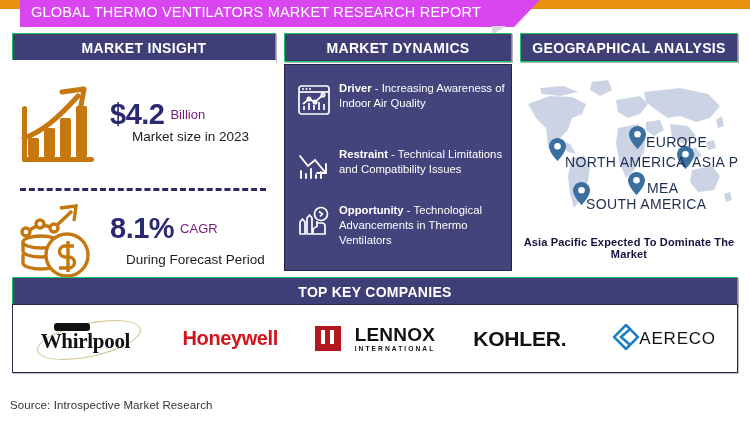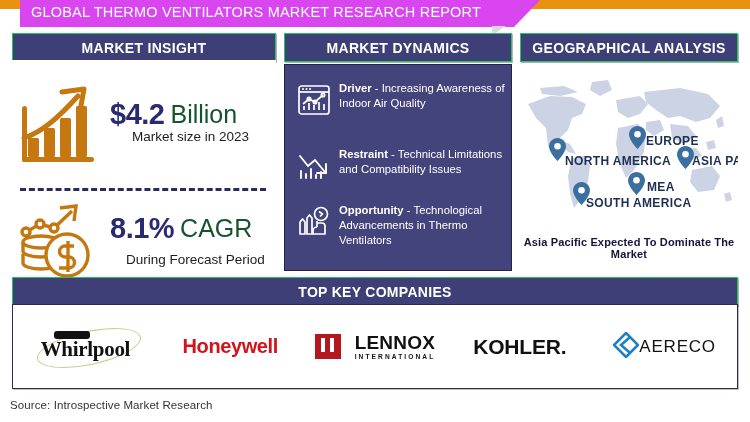--- a/index.html
+++ b/index.html
@@ -54,21 +54,21 @@
   #row-cagr{left:2px;top:130px;width:262px;height:100px;}
 
   .icon-wrap{flex:0 0 auto;display:flex;align-items:center;justify-content:center;}
   .txt-wrap{flex:1 1 auto;padding-left:4px;}
 
   .big-num{
     color:#2a2a72;font-size:29px;font-weight:700;line-height:1;letter-spacing:-.5px;
     display:inline-block;vertical-align:middle;
   }
   .unit{
-    color:#14532d;font-size:25px;font-weight:400;display:inline-block;
+    color:#701a75;font-size:13px;font-weight:400;display:inline-block;
     vertical-align:middle;padding-left:6px;
   }
   .sub-note{
     color:#1c1c1c;font-size:13.5px;padding-left:22px;white-space:nowrap;
   }
   .sub-note.cagr{padding-left:16px;margin-top:9px;}
 
   .divider{
     position:absolute;left:8px;top:128px;width:246px;height:0;
     border-top:3px dashed #2a2a5e;
@@ -89,29 +89,29 @@
     flex:1 1 auto;color:#ffffff;font-size:11.3px;line-height:1.33;padding-top:4px;padding-left:2px;
   }
   .dyn-text b{font-weight:700;}
 
   
   #p-geo{left:520px;top:33px;width:218px;height:238px;}
   #p-geo .body{position:absolute;left:0;top:31px;right:0;bottom:0;background:#fff;overflow:hidden;}
   .map-box{position:absolute;left:0;top:2px;width:218px;height:150px;}
   .pin{position:absolute;width:17px;height:23px;}
   .geo-label{
-    position:absolute;color:#1d2f52;font-size:12px;font-weight:700;letter-spacing:.35px;white-space:nowrap;text-align:center;
+    position:absolute;color:#1d2f52;font-size:14px;font-weight:400;letter-spacing:.35px;white-space:nowrap;text-align:center;
   }
   .geo-caption{
     position:absolute;left:0;right:0;top:172px;text-align:center;
     color:#14143c;font-size:11px;font-weight:700;letter-spacing:.15px;
   }
 
   
-  #p-comp{left:12px;top:277px;width:726px;height:112px;}
+  #p-comp{left:12px;top:277px;width:726px;height:96px;}
   #p-comp .body{
     position:absolute;left:0;top:27px;right:0;bottom:0;background:#fff;
     border:1px solid #2b2b52;box-sizing:border-box;
     box-shadow:1px 1px 0 rgba(0,0,0,.25);
     display:flex;align-items:center;justify-content:space-around;
   }
   .logo-cell{
     flex:1 1 0;display:flex;align-items:center;justify-content:center;height:100%;
   }
 

